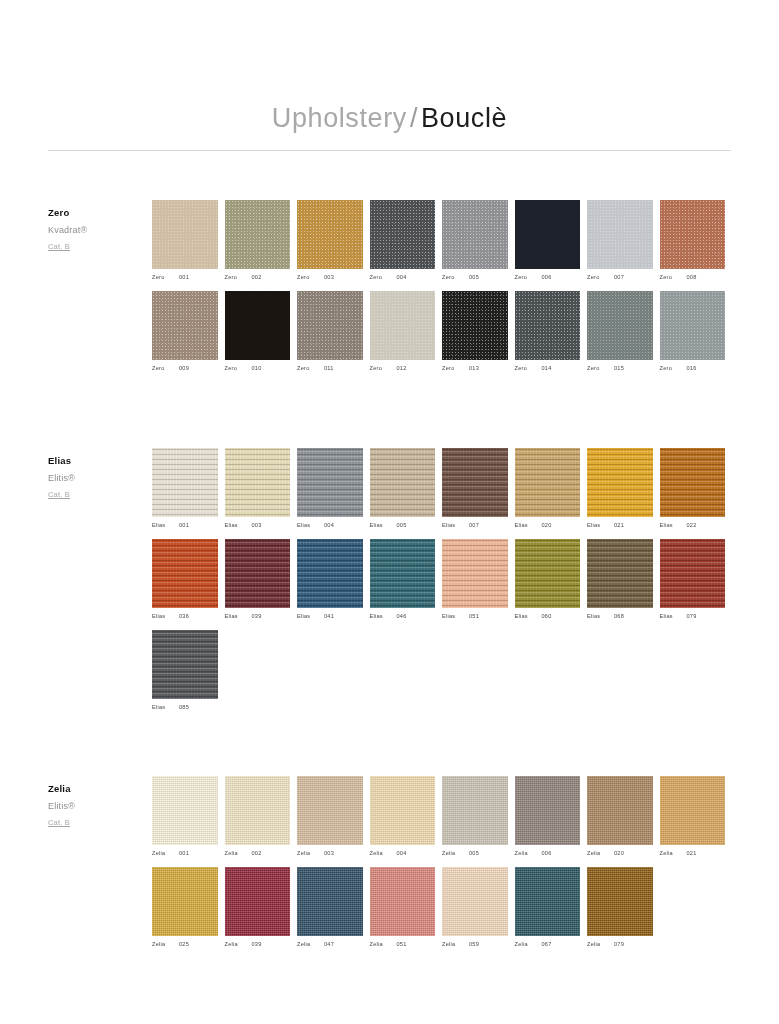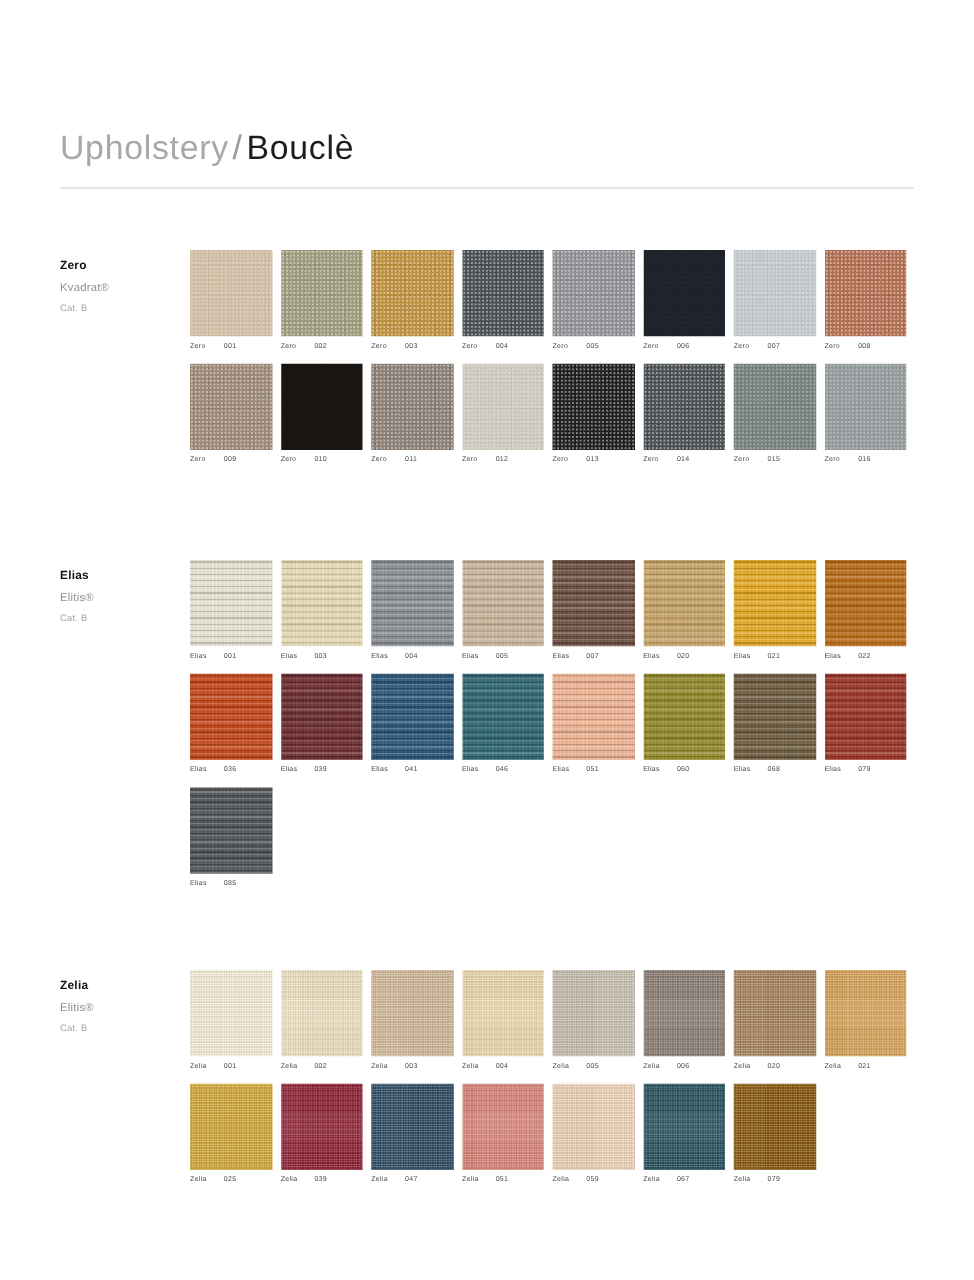--- a/index.html
+++ b/index.html
@@ -24,20 +24,21 @@
     left: 48px;
     top: 104px;
     width: 683px;
   }
   .title-line {
     font-size: 27px;
     font-weight: 300;
     letter-spacing: 0.6px;
     white-space: nowrap;
     line-height: 1.1;
+    text-align: center;
   }
   .title-cat {
     color: #a8a8a8;
     font-weight: 300;
   }
   .title-sep {
     color: #9a9a9a;
     font-weight: 300;
     padding: 0 3px;
   }
@@ -79,20 +80,21 @@
     letter-spacing: 0.2px;
     line-height: 1.7;
     margin-top: 3px;
   }
   .meta-cat {
     font-size: 7.5px;
     color: #a5a5a5;
     letter-spacing: 0.2px;
     line-height: 1.6;
     margin-top: 2px;
+    text-decoration: underline;
   }
 
   .swatch-area {
     position: absolute;
     left: 104px;
     top: 0;
     width: 579px;
   }
   .swatch-row {
     display: flex;

